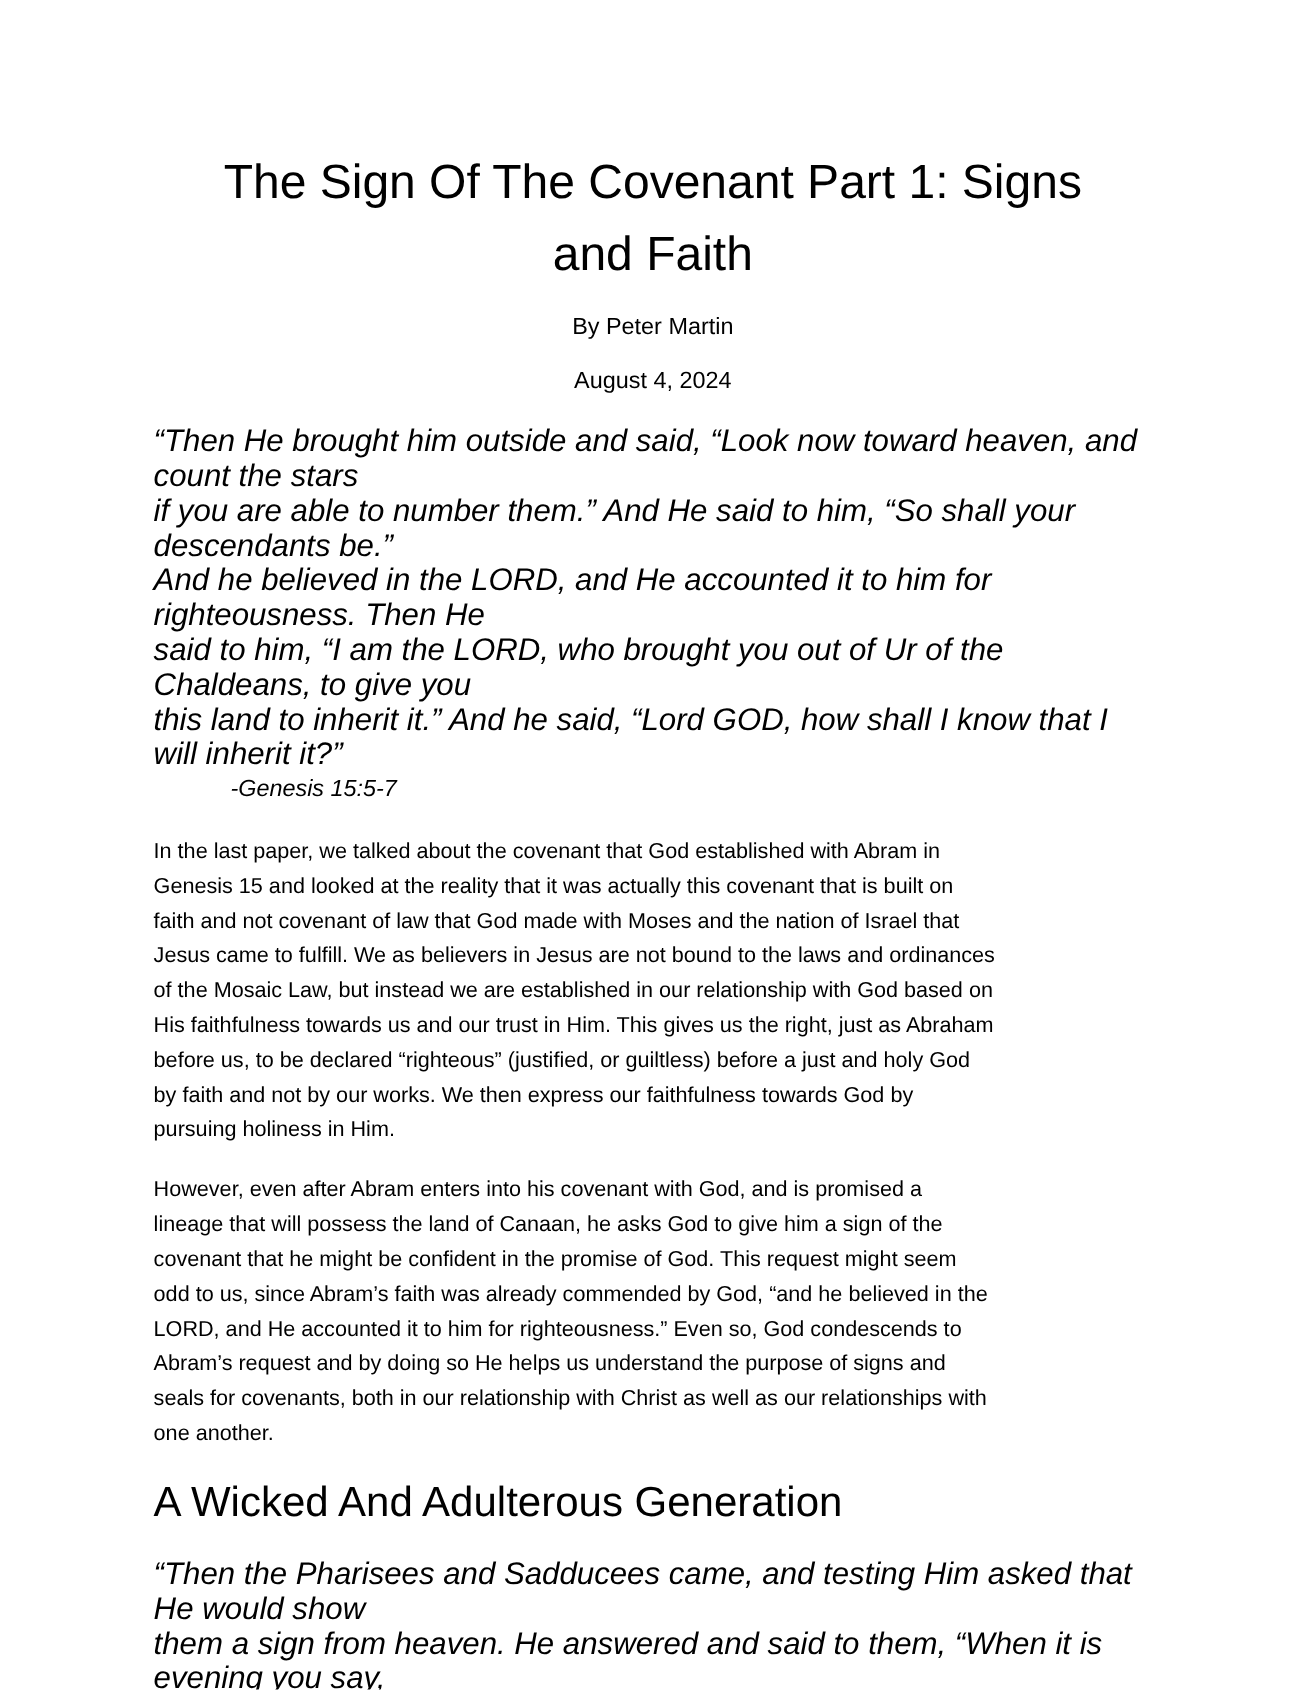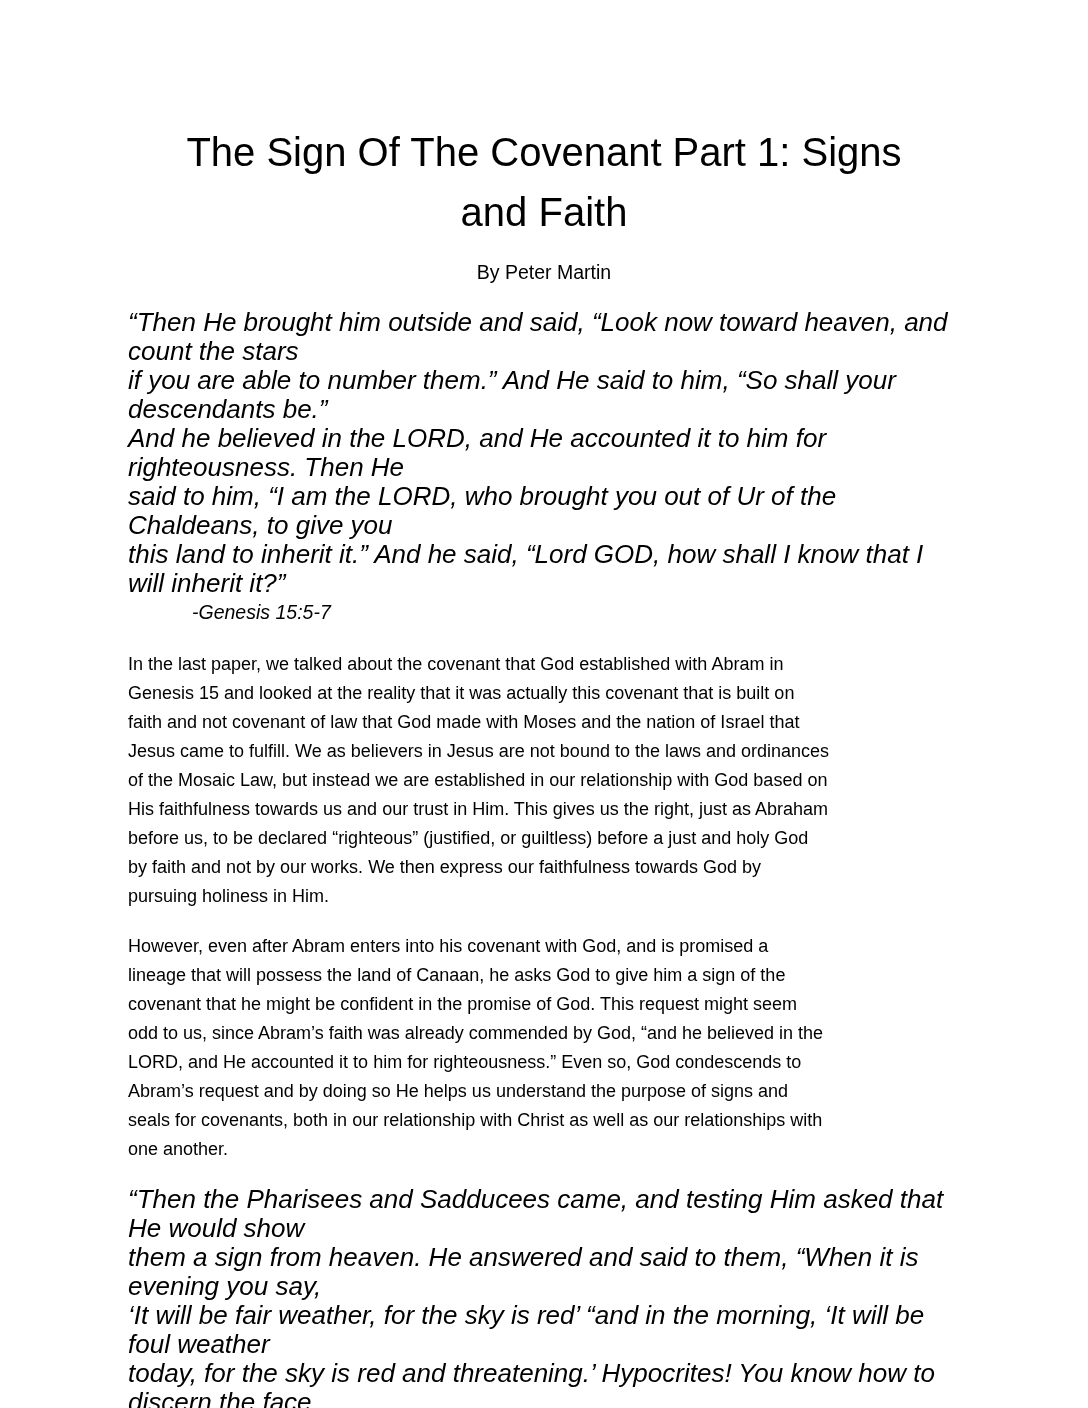--- a/index.html
+++ b/index.html
@@ -71,20 +71,21 @@
 </head>
 <body>
 
 <div class="page">
 
   <h1 class="doc-title">The Sign Of The Covenant Part 1: Signs
 and Faith</h1>
 
   <div class="byline-block">
     <p class="byline-line">By Peter Martin</p>
+    <p class="byline-line">August 4, 2024</p>
   </div>
 
   <p class="quote">“Then He brought him outside and said, “Look now toward heaven, and count the stars
 if you are able to number them.” And He said to him, “So shall your descendants be.”
 And he believed in the LORD, and He accounted it to him for righteousness. Then He
 said to him, “I am the LORD, who brought you out of Ur of the Chaldeans, to give you
 this land to inherit it.” And he said, “Lord GOD, how shall I know that I will inherit it?”</p>
 
   <p class="quote quote-citation">-Genesis 15:5-7</p>
 
@@ -100,20 +101,21 @@
 
   <p class="body-para">However, even after Abram enters into his covenant with God, and is promised a
 lineage that will possess the land of Canaan, he asks God to give him a sign of the
 covenant that he might be confident in the promise of God. This request might seem
 odd to us, since Abram’s faith was already commended by God, “and he believed in the
 LORD, and He accounted it to him for righteousness.” Even so, God condescends to
 Abram’s request and by doing so He helps us understand the purpose of signs and
 seals for covenants, both in our relationship with Christ as well as our relationships with
 one another.</p>
 
+  <h2 class="section-heading">A Wicked And Adulterous Generation</h2>
 
   <p class="quote quote-last">“Then the Pharisees and Sadducees came, and testing Him asked that He would show
 them a sign from heaven. He answered and said to them, “When it is evening you say,
 ‘It will be fair weather, for the sky is red’ “and in the morning, ‘It will be foul weather
 today, for the sky is red and threatening.’ Hypocrites! You know how to discern the face
 of the sky, but you cannot discern the signs of the times. “A wicked and adulterous</p>
 
 </div>
 
 </body></html>

